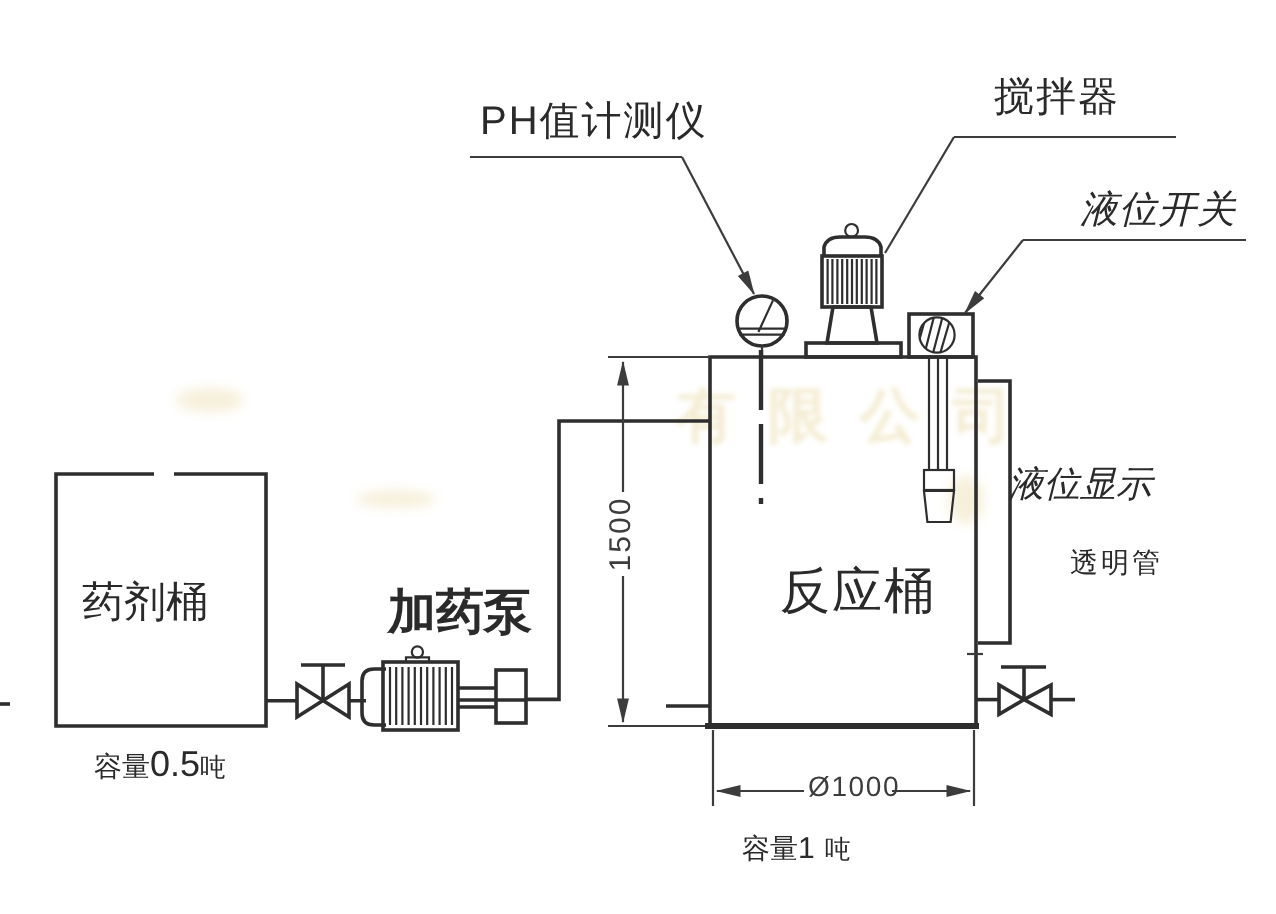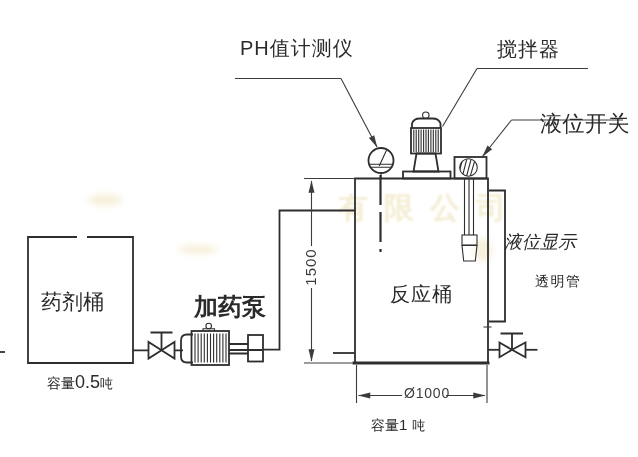--- a/index.html
+++ b/index.html
@@ -136,31 +136,31 @@
   <g>
     <line class="sd" x1="477" y1="68.5" x2="588" y2="68.5"></line>
     <line class="sd" x1="477" y1="68.5" x2="442.5" y2="126.5"></line>
   </g>
   <g>
     <line class="sd" x1="511.5" y1="120" x2="623" y2="120"></line>
     <line class="sd" x1="511.5" y1="120" x2="482.5" y2="156.5" marker-end="url(#arr)"></line>
   </g>
 </svg>
 
-<div class="t" style="left:240px;top:37px;font-size:20px;letter-spacing:1px;">PH值计测仪</div>
+<div class="t" style="left:240px;top:50px;font-size:20px;letter-spacing:1px;">PH值计测仪</div>
 
 <div class="t" style="left:497px;top:38px;font-size:20px;letter-spacing:1px;">搅拌器</div>
 
-<div class="t" style="left:540px;top:112px;font-size:22px;letter-spacing:0.5px;">液位开关</div>
+<div class="t" style="left:540px;top:96px;font-size:19px;letter-spacing:0.5px;font-style:italic;">液位开关</div>
 
 <div class="t" style="left:41px;top:290px;font-size:21px;">药剂桶</div>
 
 <div class="t" style="left:194px;top:294px;font-size:24px;font-weight:bold;">加药泵</div>
 
-<div class="t" style="left:390px;top:283px;font-size:20px;letter-spacing:1px;">反应桶</div>
+<div class="t" style="left:390px;top:283px;font-size:25px;letter-spacing:1px;">反应桶</div>
 
 <div class="t" style="left:504px;top:233px;font-size:18px;font-style:italic;">液位显示</div>
 
 <div class="t" style="left:535px;top:274px;font-size:14px;letter-spacing:1.5px;">透明管</div>
 
 <div class="t cap-line" style="left:47px;top:373px;">
   <span style="font-size:14px;">容量</span><span style="font-size:18px;">0.5</span><span style="font-size:13px;">吨</span>
 </div>
 
 <div class="t cap-line" style="left:371px;top:416px;">

